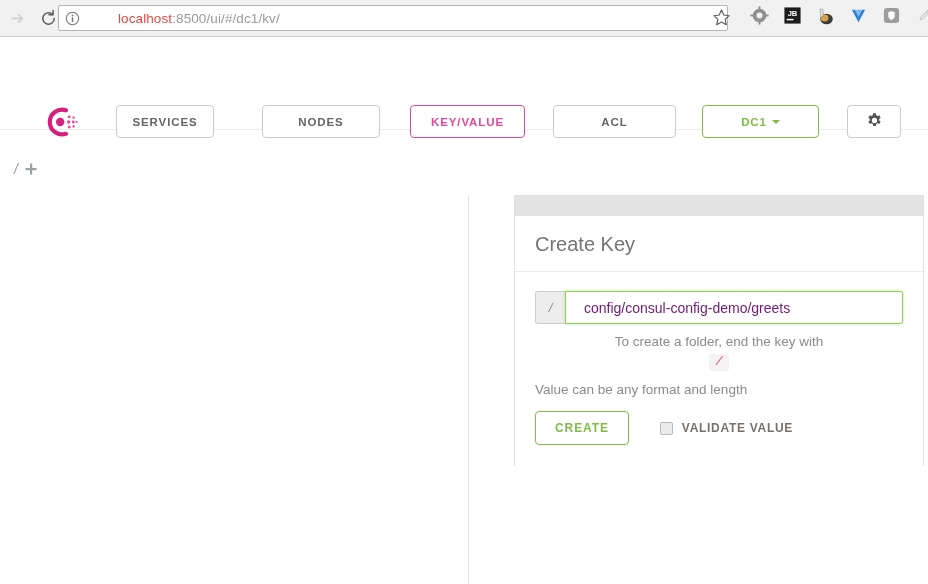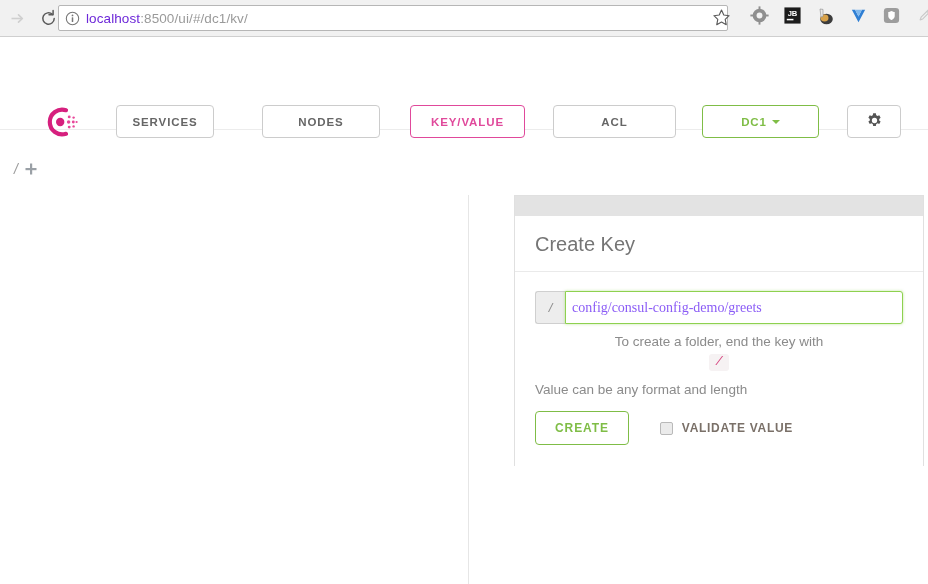--- a/index.html
+++ b/index.html
@@ -56,21 +56,21 @@
     height: 15px;
     margin-right: 6px;
     flex: 0 0 auto;
   }
   .url-text {
     font-size: 13.5px;
     color: #9a9a9a;
     white-space: nowrap;
     letter-spacing: 0.1px;
   }
-  .url-text .host { color: #6d28d9; }
+  .url-text .host { color: #ef4444; margin-left: 32px; }
   .star-btn {
     position: absolute;
     left: 712px;
     top: 8px;
     width: 20px;
     height: 20px;
   }
   .ext-icons {
     position: absolute;
     left: 748px;
@@ -212,24 +212,24 @@
     font-size: 13px;
     font-style: italic;
     color: #8b8b8b;
     box-sizing: border-box;
   }
   .key-input {
     flex: 1;
     border: 1px solid #8ed14f;
     border-radius: 0 3px 3px 0;
     background: #ffffff;
-    font-family: Liberation Serif, serif;
+    font-family: Liberation Sans, sans-serif;
     font-size: 14px;
-    color: #8b5cf6;
-    padding: 0 6px;
+    color: #701a75;
+    padding: 0 18px;
     outline: none;
     box-sizing: border-box;
     box-shadow: 0 0 3px rgba(142,209,79,0.55);
   }
   .helper {
     margin-top: 10px;
     font-size: 13.5px;
     color: #8b8b8b;
     display: flex;
     align-items: center;

